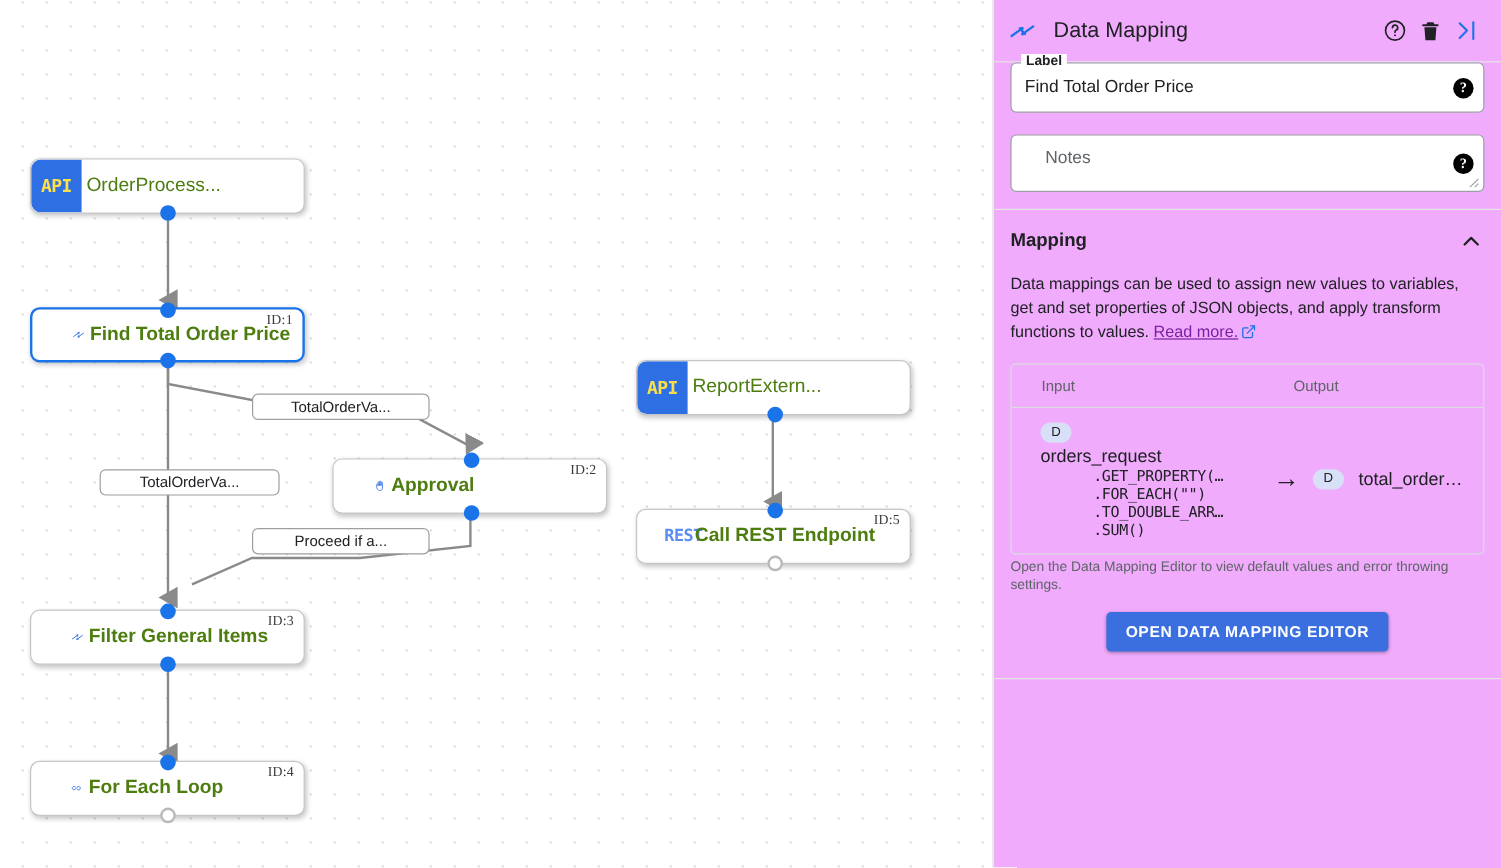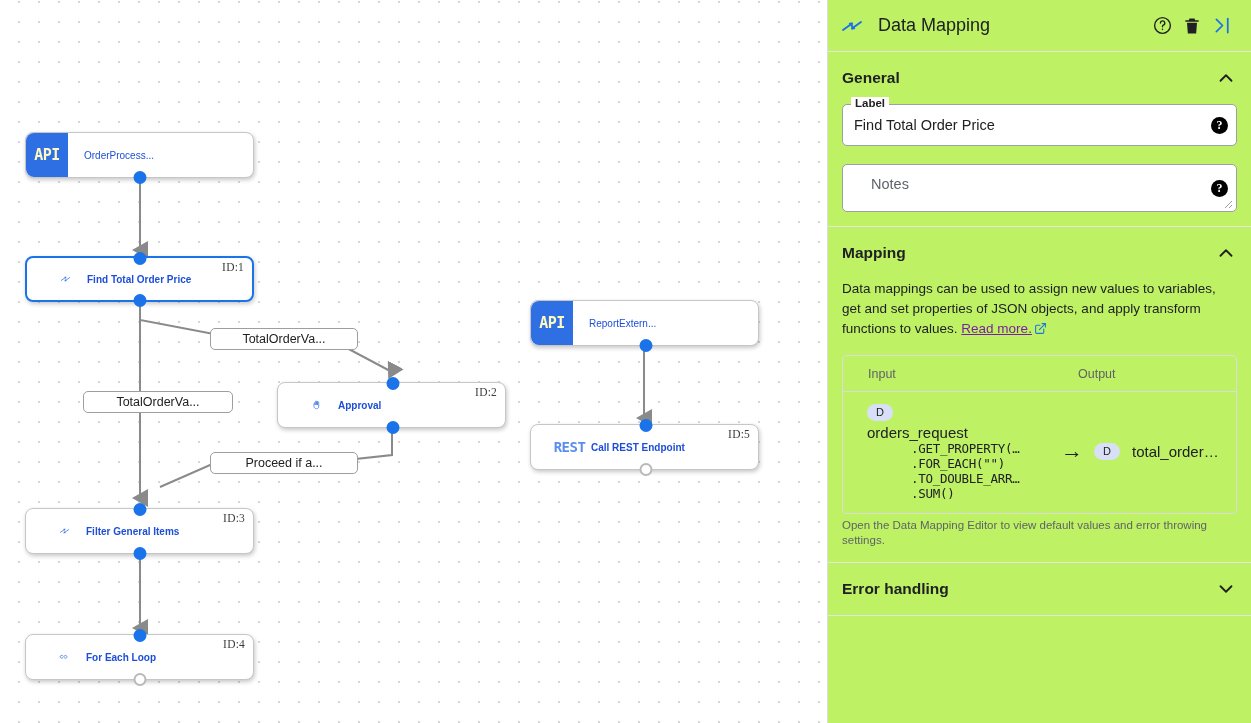--- a/index.html
+++ b/index.html
@@ -42,38 +42,38 @@
     width: 100%; height: 100%;
     border-radius: 8px;
     overflow: hidden;
   }
   .node.selected {
     border: 2px solid #1a73e8;
   }
   .node-badge {
     width: 42px; align-self: stretch;
     background: #2f6fe4;
-    color: #fef9c3;
+    color: #fde047;
     display: flex; align-items: center; justify-content: center;
     font-family: "DejaVu Sans Mono", monospace;
     font-weight: bold;
     font-size: 15px;
     letter-spacing: -0.5px;
   }
   .node-icon {
     width: 44px; min-width: 44px;
     display: flex; align-items: center; justify-content: center;
     color: #3b78e7;
     padding-left: 33px;
   }
   .node-title {
-    font-size: 10px;
-    color: #1d4ed8;
+    font-size: 16px;
+    color: #4d7c0f;
     font-weight: 400;
-    padding-left: 16px;
+    padding-left: 4px;
     white-space: nowrap;
   }
   .node-title.bold { font-weight: bold; }
   .node-id {
     position: absolute;
     top: 3px; right: 8px;
     font-size: 11.5px;
     color: #3c3c3c;
     font-family: Liberation Serif, serif;
     letter-spacing: 0.2px;
@@ -101,21 +101,21 @@
     font-size: 12.5px;
     color: #202124;
     padding: 0 10px;
     z-index: 3;
     white-space: nowrap;
   }
 
   
   .panel {
     width: 423px; height: 723px;
-    background: #bef264;
+    background: #f0abfc;
     display: flex; flex-direction: column;
     overflow: hidden;
   }
   .panel-header {
     height: 52px; min-height: 52px;
     display: flex; align-items: center;
     padding: 0 14px 0 12px;
     border-bottom: 1px solid #e4e4e4;
   }
   .panel-header .hdr-icon { width: 34px; display: flex; align-items: center; color: #1a73e8; }
@@ -296,21 +296,21 @@
             <path d="M9 11V9.2a1.3 1.3 0 0 0-2.6 0v5.4c0 3.2 2.3 5.4 5.3 5.4h1.1c2.6 0 4-1.9 4-4.4V14"></path>
           </svg>
         </div>
         <div class="node-title bold">Approval</div>
       </div>
       <div class="node-id">ID:2</div>
       <div class="handle top" style="left:115px;"></div>
       <div class="handle bottom" style="left:115px;"></div>
     </div>
 
-    <div class="edge-label" style="left:210px; top:452px; width:148px;">Proceed if a...</div>
+    <div class="edge-label" style="left:210px; top:440px; width:148px;">Proceed if a...</div>
 
     <div class="node" style="left:25px; top:508px; width:229px; height:46px;">
       <div class="node-inner">
         <div class="node-icon">
           <svg width="24" height="24" viewBox="0 0 24 24" fill="none" stroke="#3b78e7" stroke-width="1.8" stroke-linecap="round" stroke-linejoin="round">
             <path d="M3 15 L13 8"></path>
               <path d="M10.5 8.2 L13 8 L12.4 10.4"></path>
             <path d="M21 9 L11 16"></path>
               <path d="M13.6 15.8 L11 16 L11.6 13.6"></path>
           </svg>
@@ -382,28 +382,20 @@
       </div>
       <div class="hdr-btn blue">
         <svg width="21" height="21" viewBox="0 0 24 24" fill="none" stroke="#1a73e8" stroke-width="2" stroke-linecap="round" stroke-linejoin="round">
           <path d="M5 5 L12 12 L5 19"></path>
             <path d="M18 4 L18 20"></path>
         </svg>
       </div>
     </div>
 
     <div class="section">
-      <div class="section-head">
-        <h3>General</h3>
-        <span class="chev">
-          <svg width="22" height="22" viewBox="0 0 24 24" fill="none" stroke="#202124" stroke-width="2" stroke-linecap="round" stroke-linejoin="round">
-              <path d="M6 15 L12 9 L18 15"></path>
-            </svg>
-        </span>
-      </div>
 
       <div class="tf">
         <legend>Label</legend>
         <span class="val">Find Total Order Price</span>
         <span class="help-dot">?</span>
       </div>
 
       <div class="tf area">
         <span class="ph">Notes</span>
         <span class="help-dot" style="margin-top:4px;">?</span>
@@ -450,28 +442,21 @@
           <div class="arrow">→</div>
           <div class="c2">
             <span class="chip">D</span>
             <span class="varname">total_order…</span>
           </div>
         </div>
       </div>
 
       <div class="map-note">Open the Data Mapping Editor to view default values and error throwing settings.</div>
 
-    </div>
-
-    <div class="section section-divider">
-      <div class="section-head">
-        <h3>Error handling</h3>
-        <span class="chev">
-          <svg width="22" height="22" viewBox="0 0 24 24" fill="none" stroke="#202124" stroke-width="2" stroke-linecap="round" stroke-linejoin="round">
-              <path d="M6 9 L12 15 L18 9"></path>
-            </svg>
-        </span>
-      </div>
-    </div>
+      <div class="btn-row">
+        <button class="btn-primary">OPEN DATA MAPPING EDITOR</button>
+      </div>
+    </div>
+
     <div class="section-divider"></div>
 
   </div>
 </div>
 
 </body></html>

